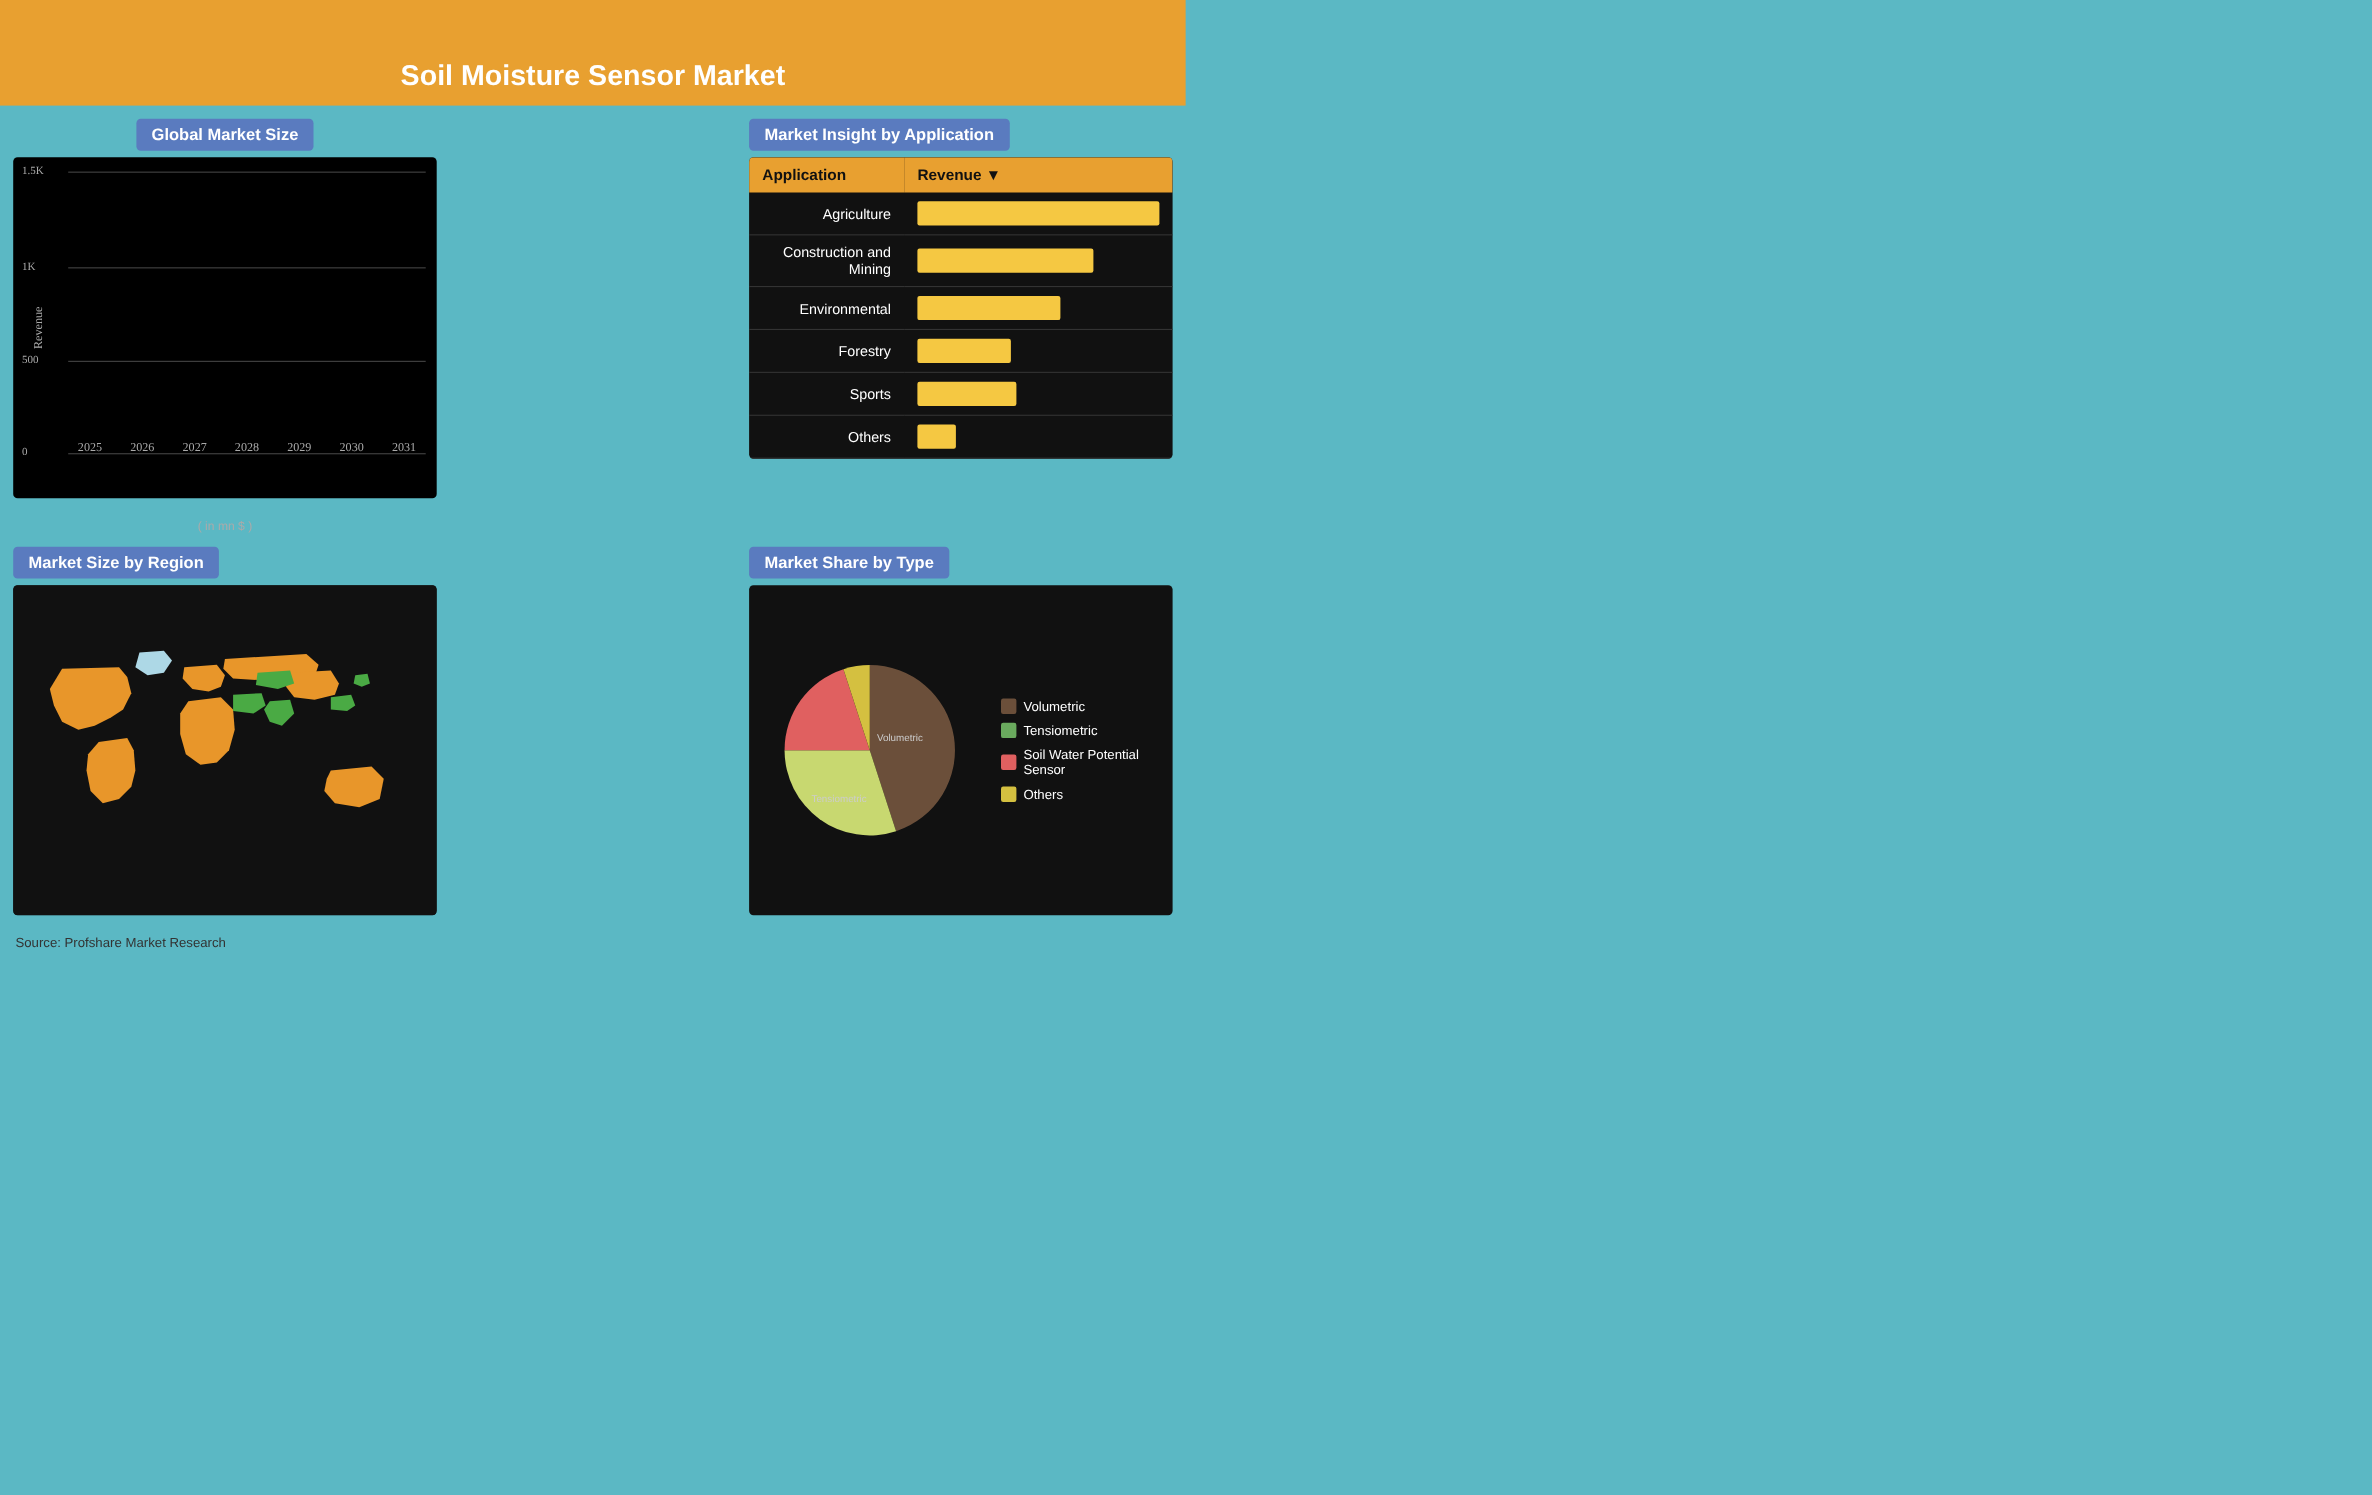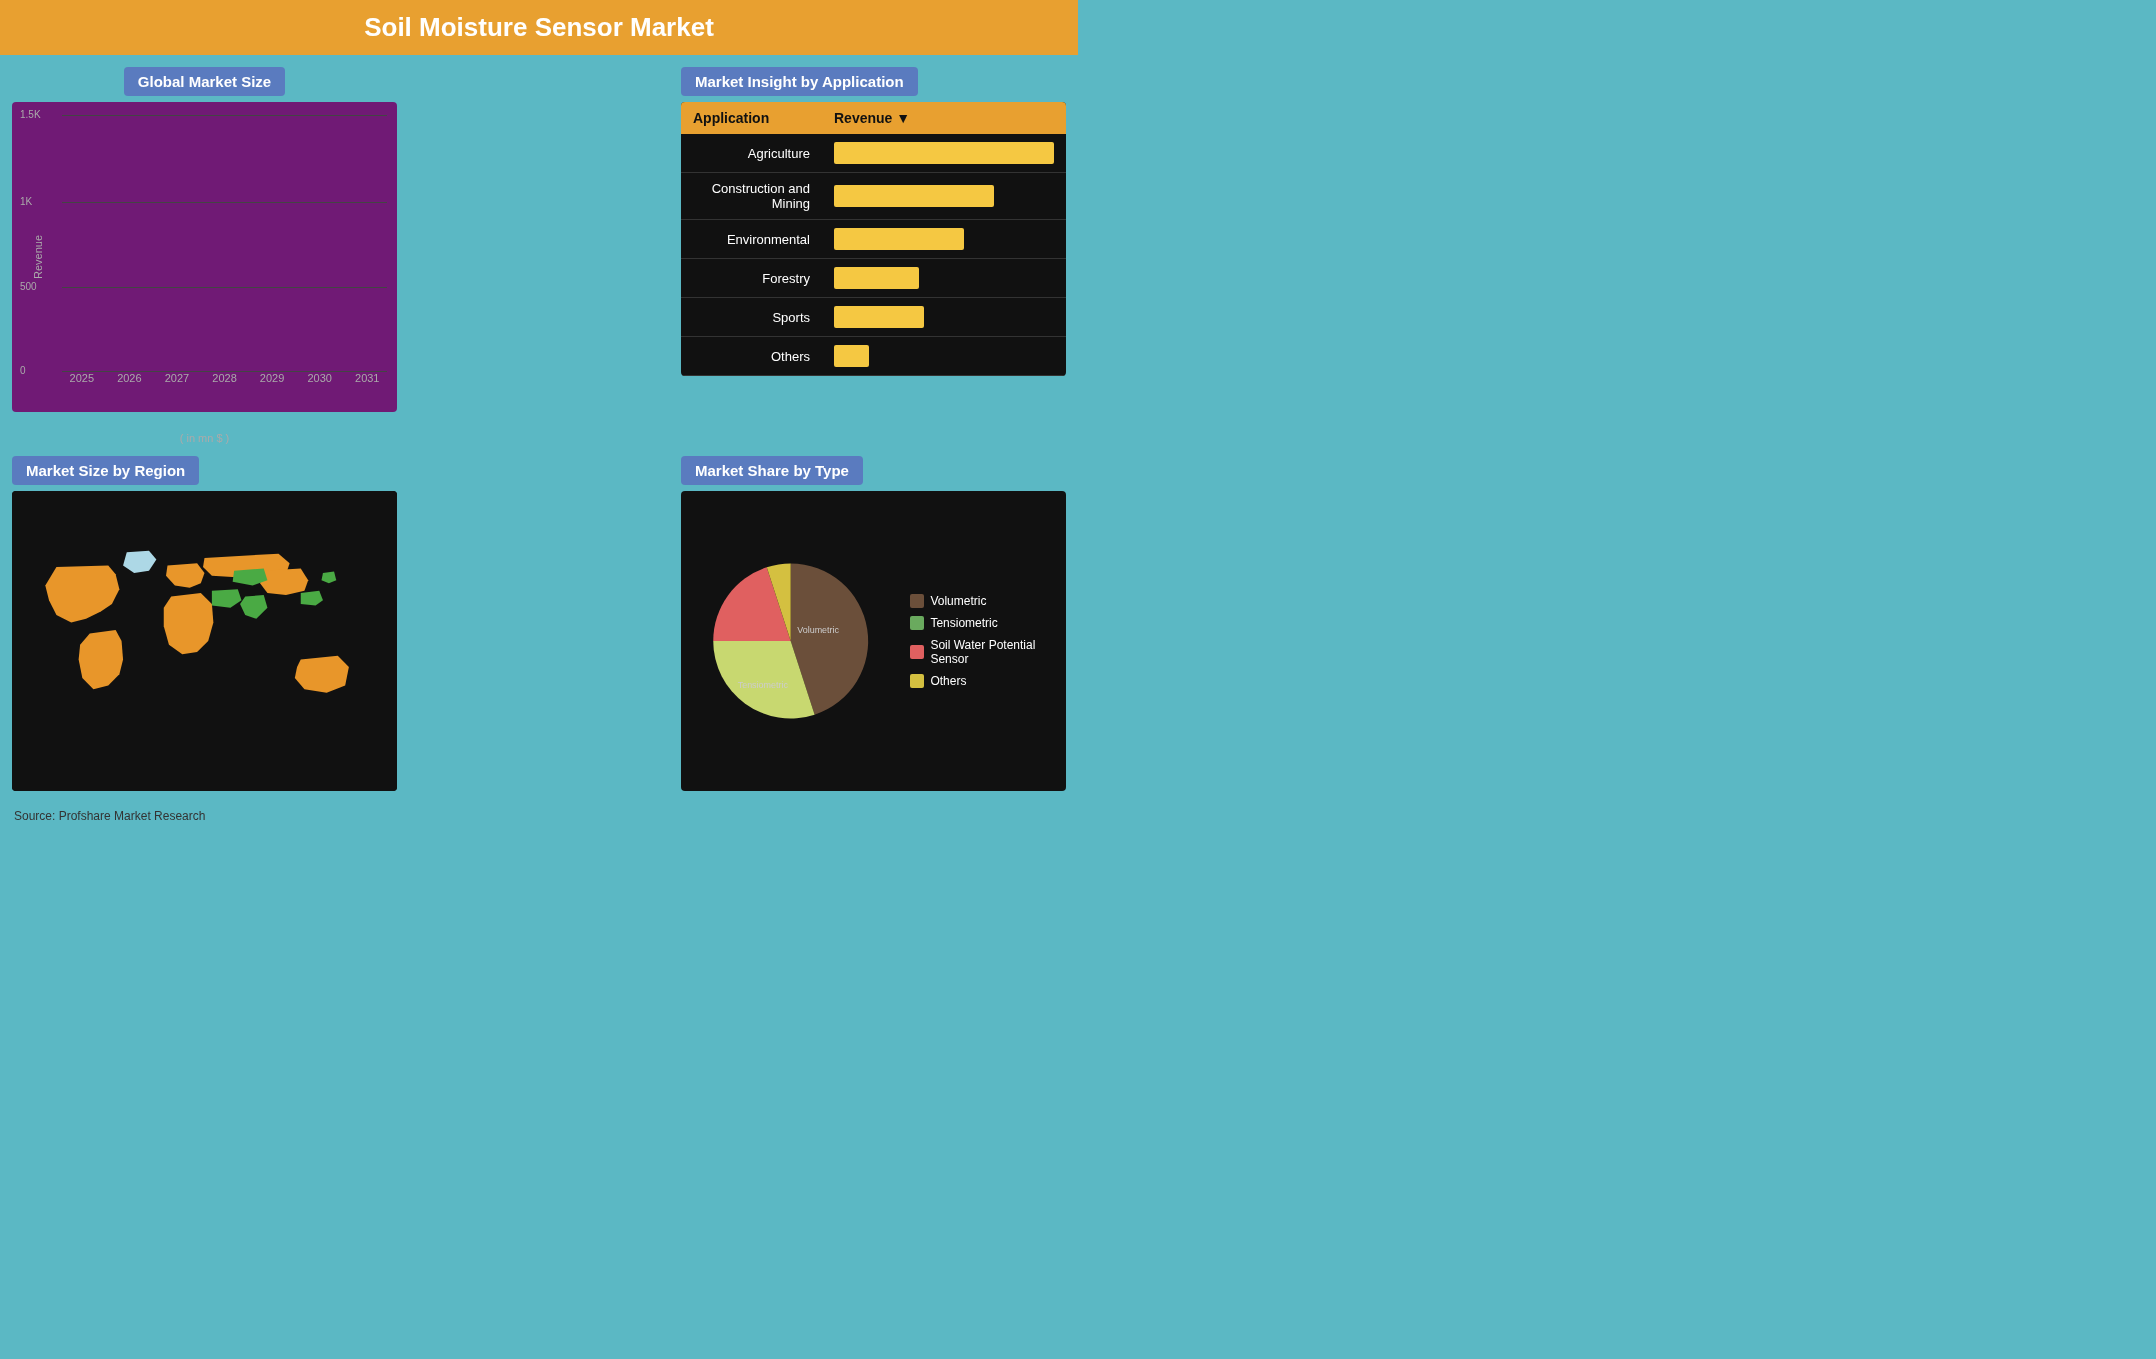--- a/index.html
+++ b/index.html
@@ -11,20 +11,21 @@
     }
     .header {
       background: #e8a030;
       text-align: center;
       padding: 12px 0;
     }
     .header h1 {
       color: white;
       font-size: 26px;
       font-weight: bold;
+      margin-top: 41px;
     }
     .main-grid {
       display: grid;
       grid-template-columns: 1fr 260px 1fr;
       grid-template-rows: auto auto;
       gap: 12px;
       padding: 12px;
     }
     .section-label {
       background: #5a7bbf;
@@ -44,23 +45,24 @@
     }
     
     .market-size-section {
       grid-column: 1;
       grid-row: 1;
       text-align: center;
     }
     .chart-area {
       position: relative;
       height: 310px;
-      background: #701a75;
+      background: #000000;
       border-radius: 4px;
-      padding: 14px 10px 28px 50px;
+      padding: 14px 10px 40px 50px;
+      font-family: Liberation Serif, serif;
     }
     .y-label {
       position: absolute;
       left: 4px;
       top: 50%;
       transform: translateY(-50%) rotate(-90deg);
       color: #aaa;
       font-size: 11px;
       white-space: nowrap;
     }

